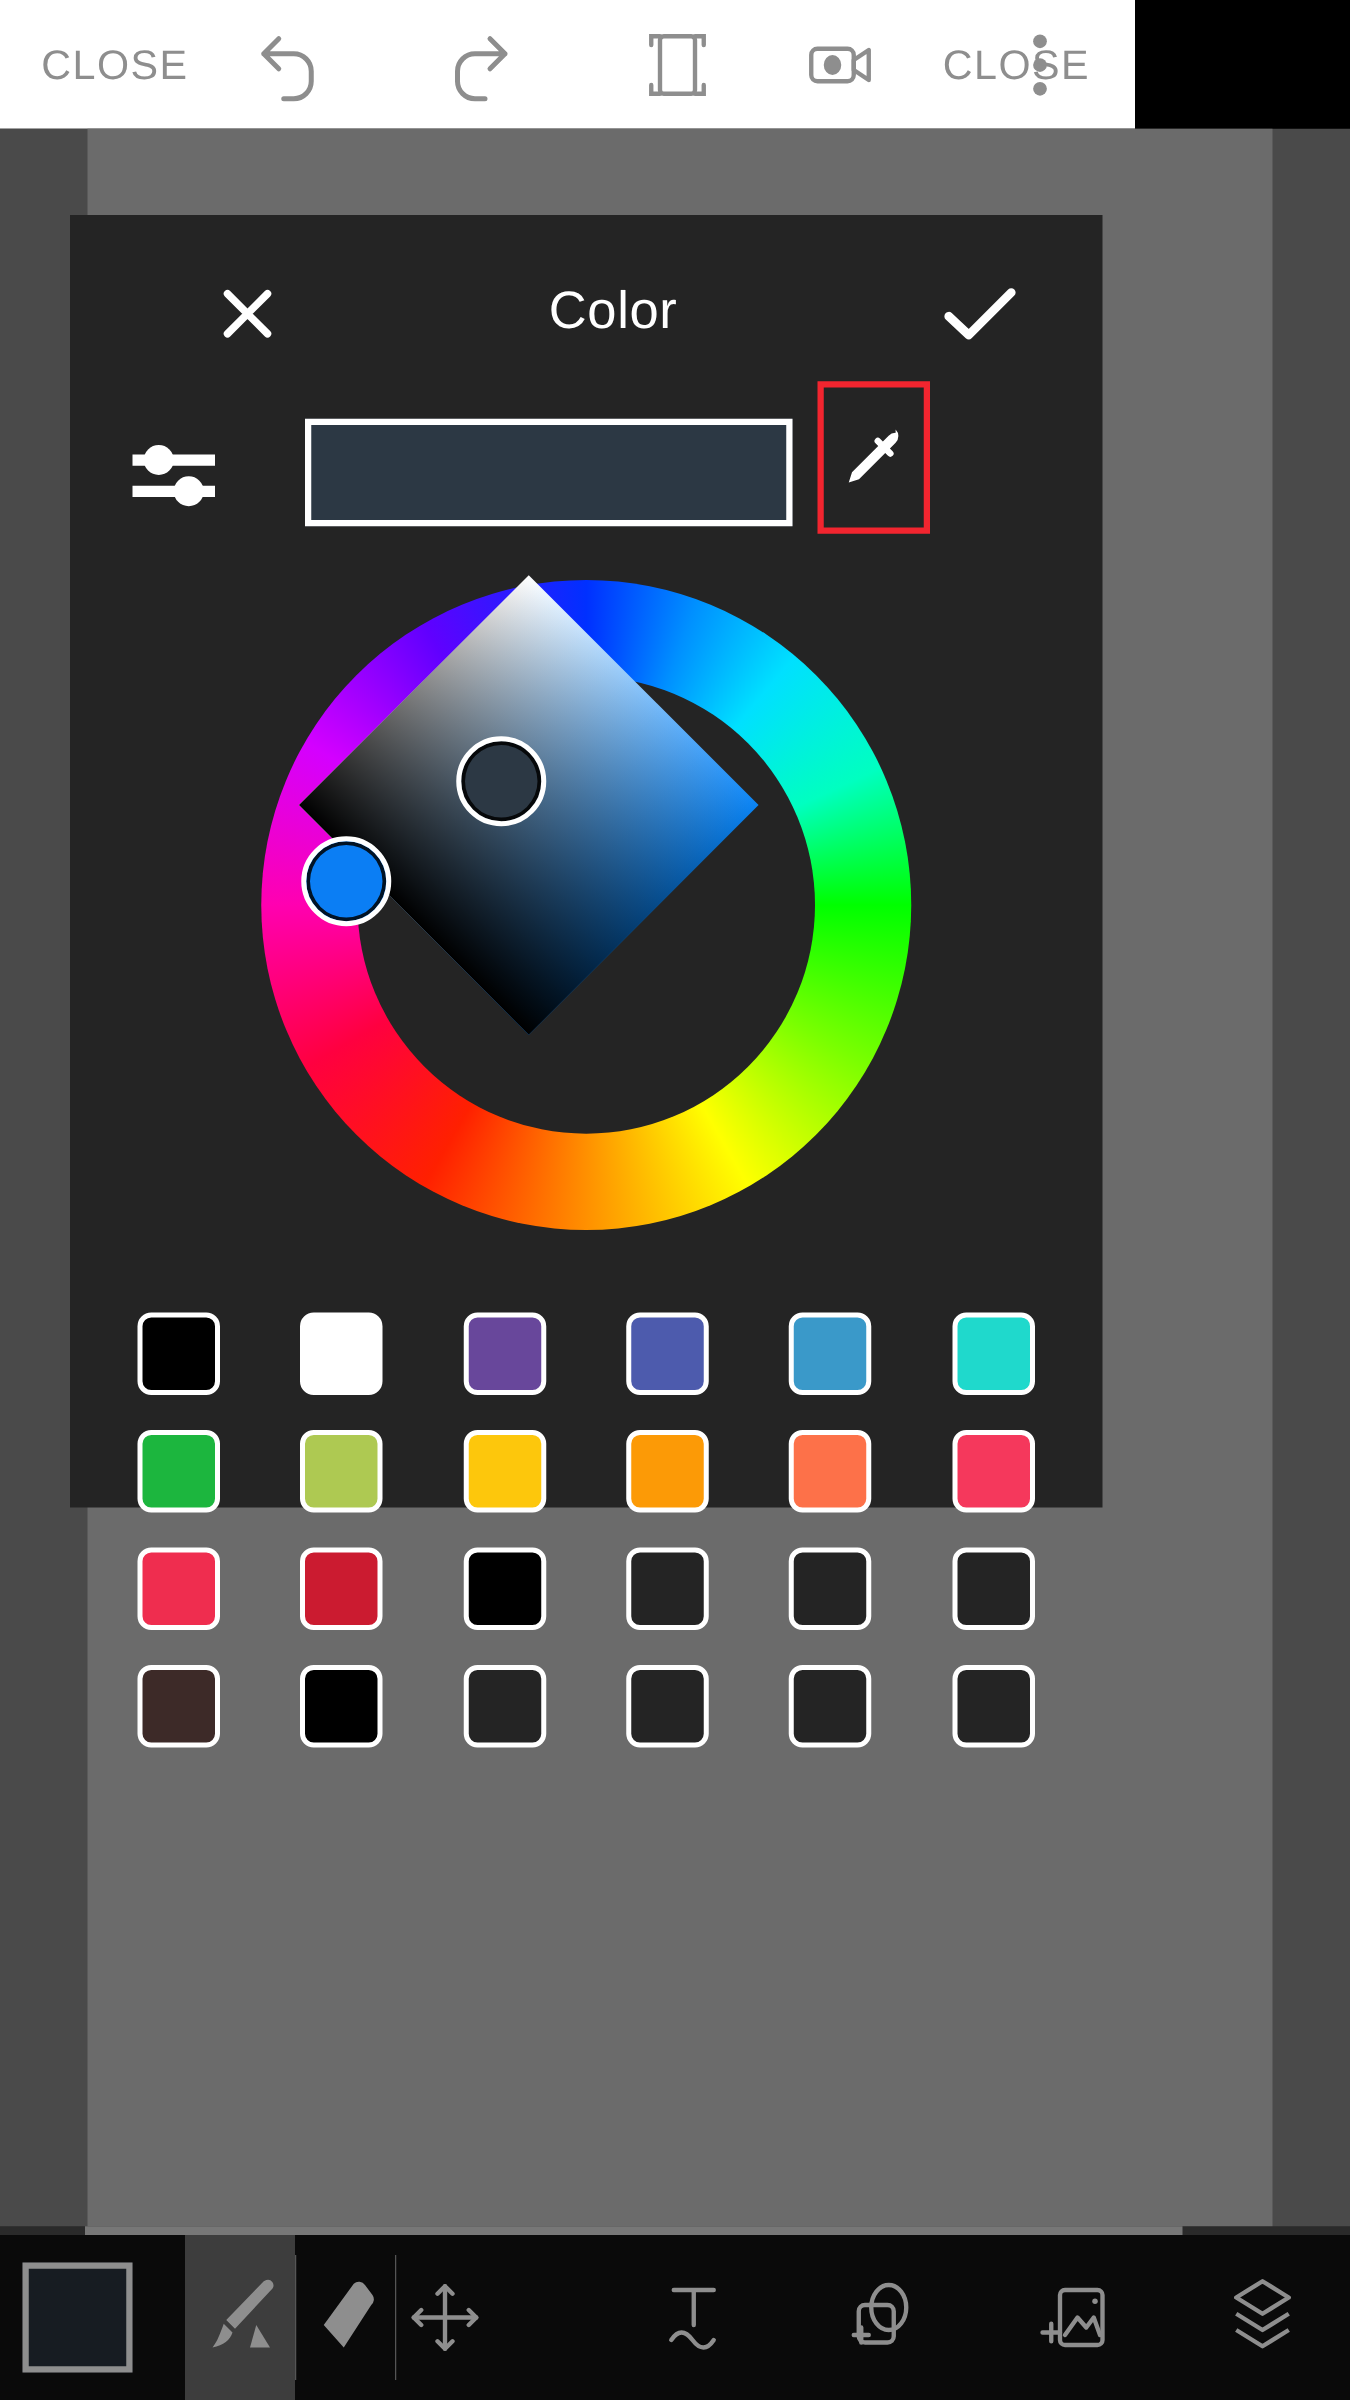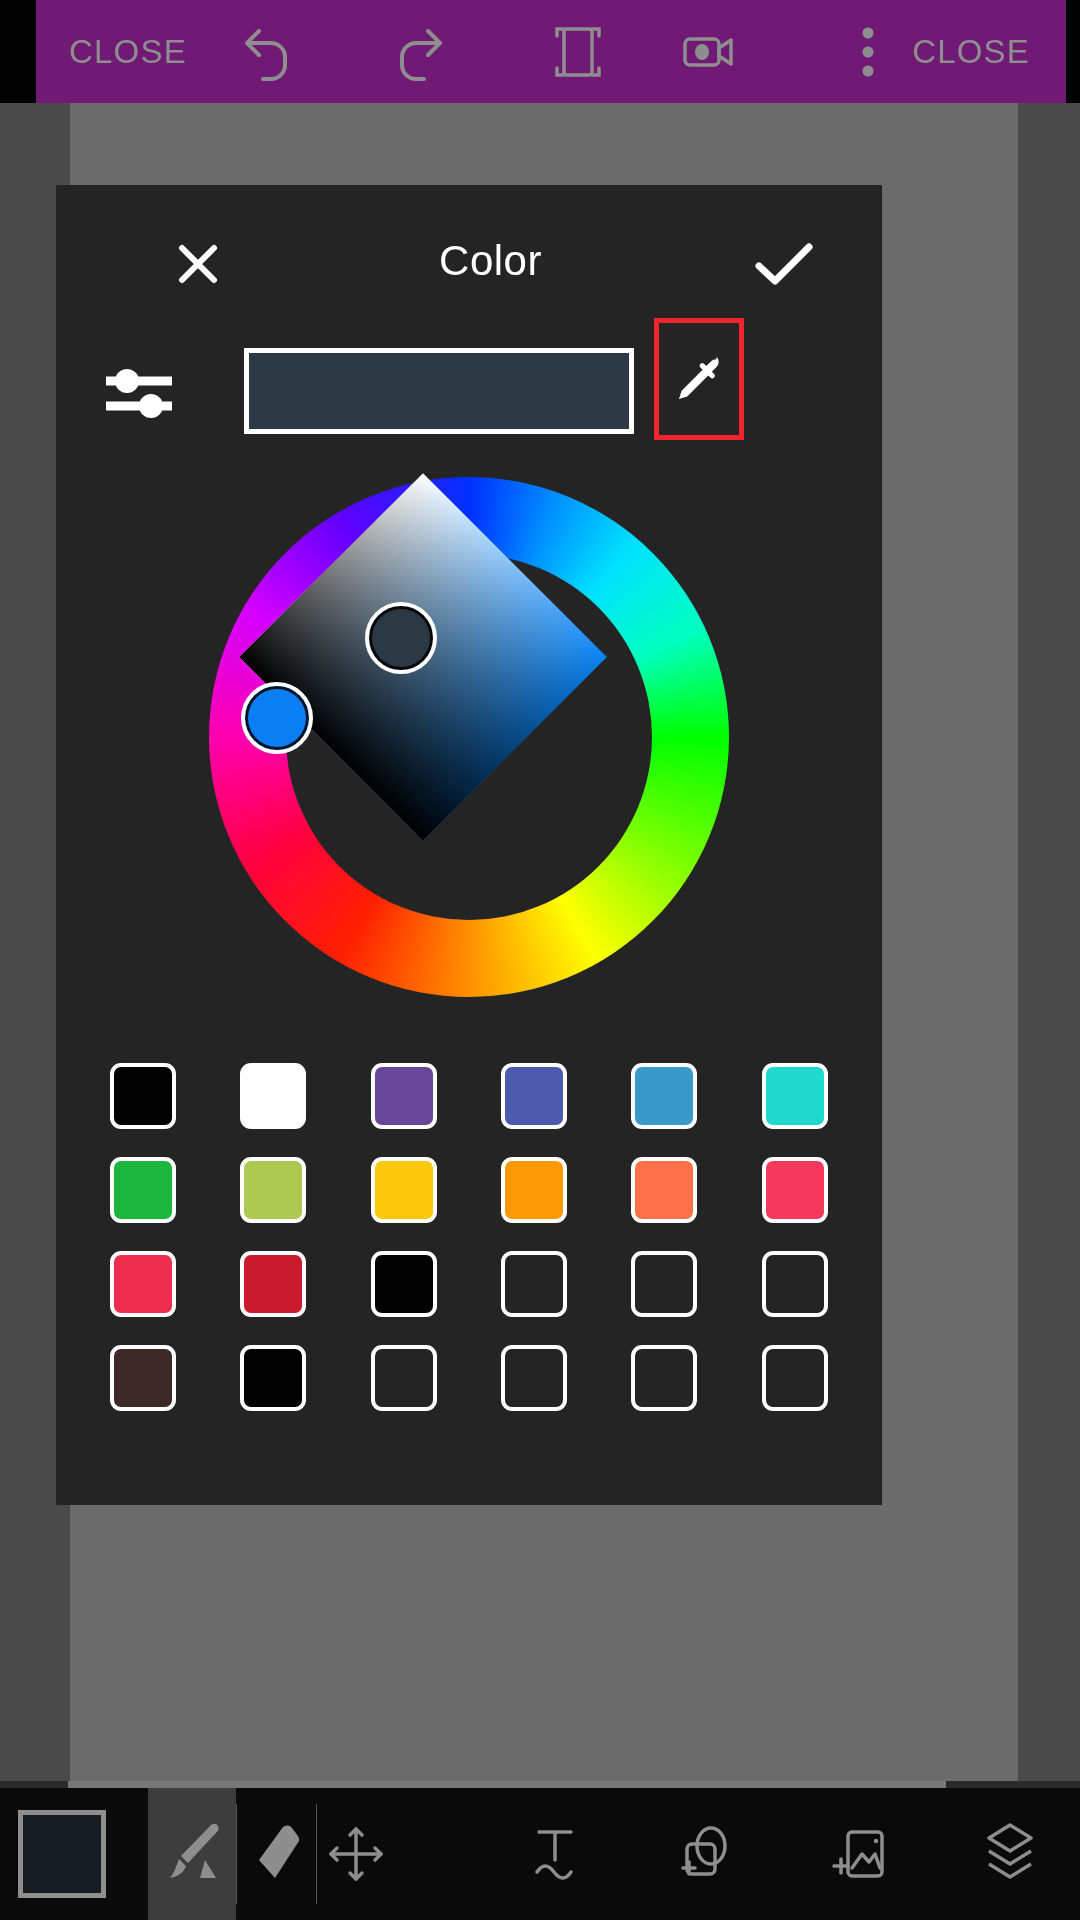--- a/index.html
+++ b/index.html
@@ -7,23 +7,23 @@
     width: 1080px; height: 1920px;
     background: #000;
     font-family: "Liberation Sans", sans-serif;
     overflow: hidden;
   }
   #app { position: relative; width: 1080px; height: 1920px; background: #000; }
 
   
   .topbar {
     position: absolute; top: 0; left: 0;
-    width: 1030px; height: 103px;
-    background: #701a75;
-    display: flex; align-items: center; margin-left: 36px;
+    width: 908px; height: 103px;
+    background: #ffffff;
+    display: flex; align-items: center;
   }
   .tb-text {
     color: #8e8e8e; font-size: 33px; letter-spacing: 1.2px;
     font-family: "Liberation Sans", sans-serif;
   }
   .tb-close { position: absolute; left: 33px; }
   .tb-done  { position: absolute; right: 36px; }
   .tb-icon {
     position: absolute; top: 18px;
     width: 68px; height: 68px;
@@ -38,22 +38,22 @@
     background: #4a4a4a;
   }
   .canvas-sheet {
     position: absolute; top: 0; left: 70px;
     width: 948px; height: 1685px;
     background: #6b6b6b;
   }
 
   
   .dialog {
-    position: absolute; top: 82px; left: 56px;
-    width: 826px; height: 1320px;
+    position: absolute; top: 69px; left: 56px;
+    width: 826px; height: 1034px;
     background: #242424;
     padding-left: 43px;
   }
   .dlg-header {
     position: relative; width: 100%; height: 130px;
   }
   .dlg-title {
     position: absolute; left: 0; right: 0; top: 52px;
     text-align: center;
     color: #ffffff; font-size: 42px; font-weight: 400;

